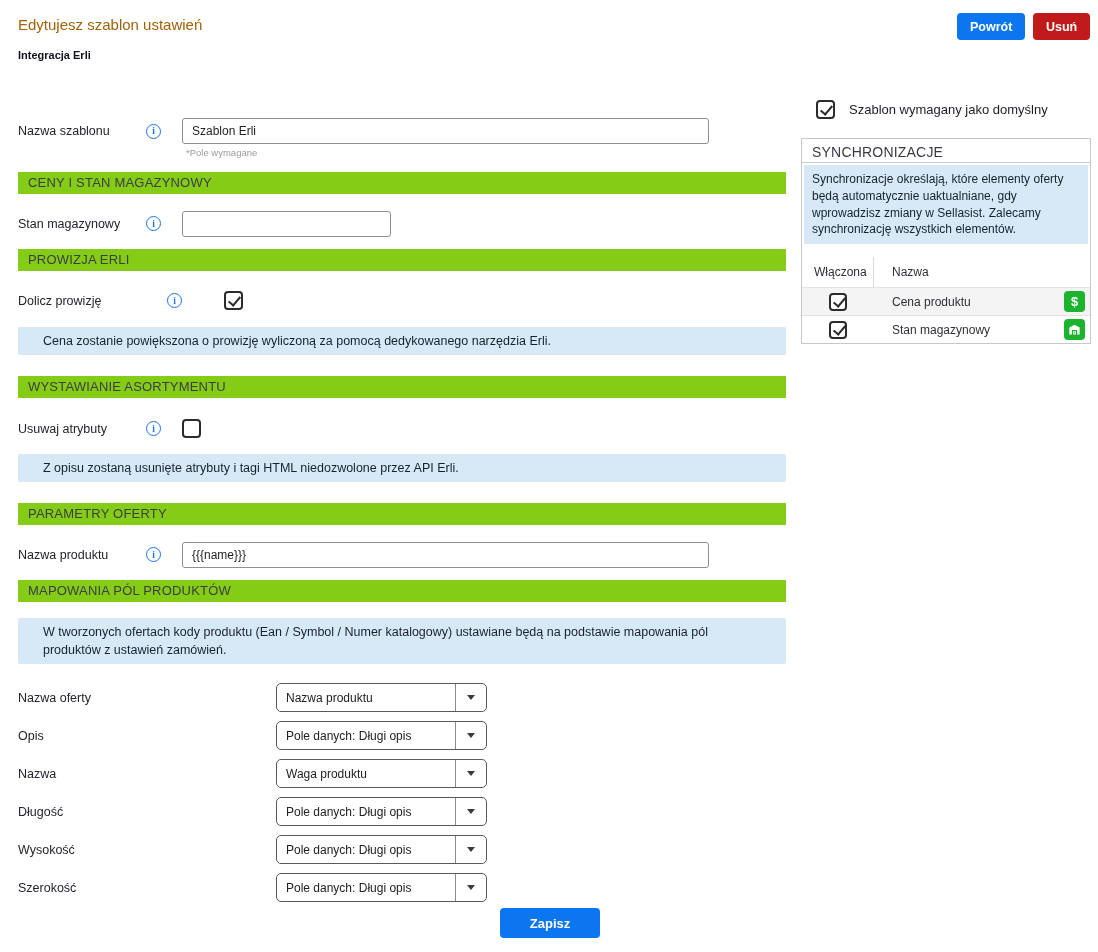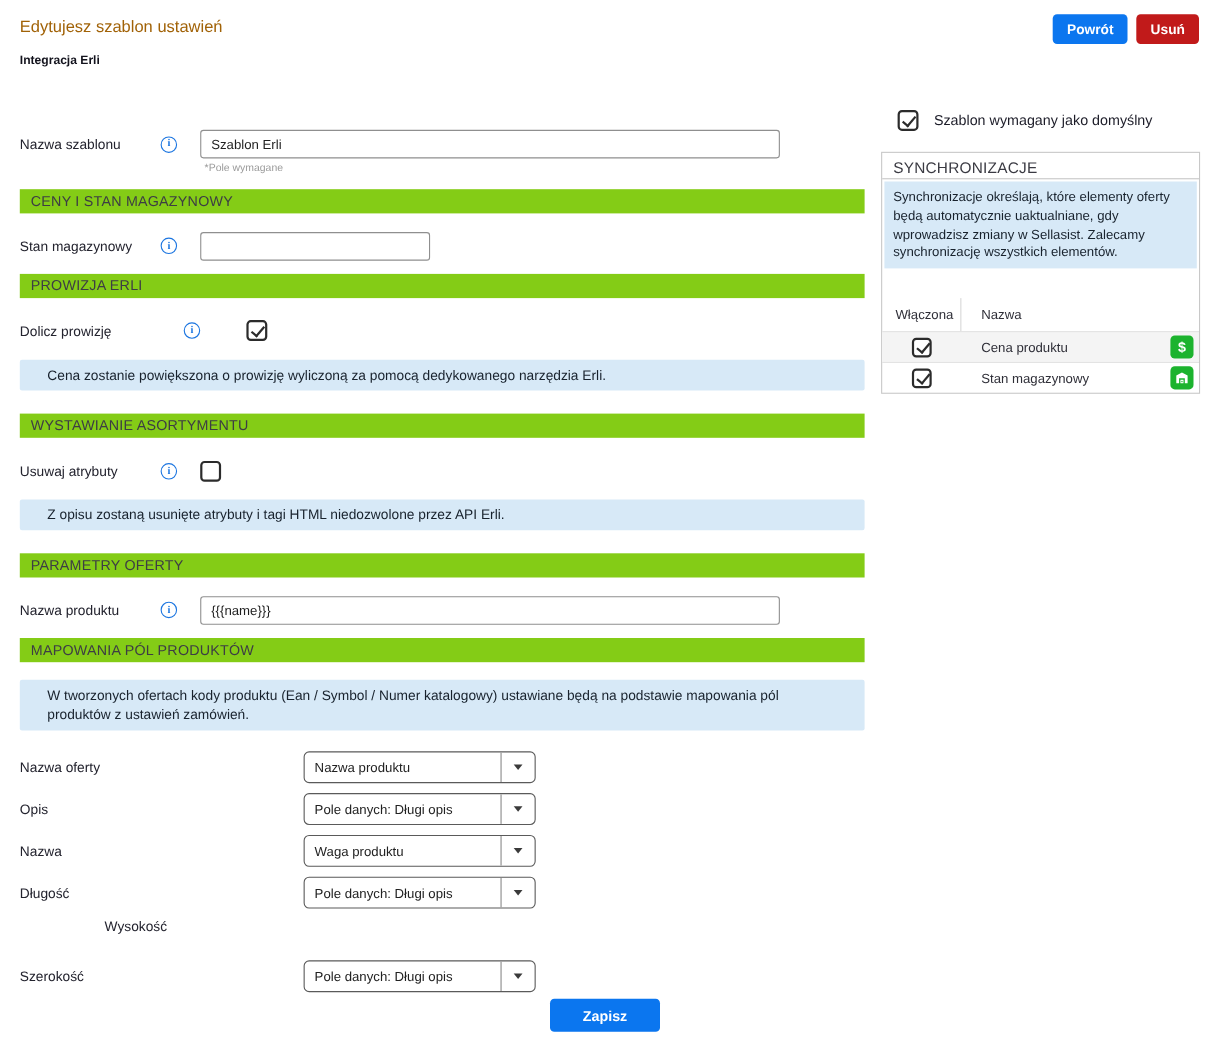--- a/index.html
+++ b/index.html
@@ -69,21 +69,21 @@
 
   #btn-save { left:500px; top:908px; width:100px; height:30px; font-size:13px; border-radius:4px; }
 
   
   .default-row { left:816px; top:100px; display:flex; align-items:center; gap:14px; }
   .default-label { font-size:13px; color:#1c1c28; }
 
   .sync-panel { left:801px; top:138px; width:290px; border:1px solid #c8c8c8; background:#fff; }
   .sync-title { font-size:14px; color:#3a3a42; padding:3px 10px; height:24px; line-height:20px; border-bottom:1px solid #c8c8c8; letter-spacing:.2px; }
   .sync-desc { margin:2px; background:#d7e9f7; color:#18222d; font-size:12px; line-height:1.4; padding:6px 8px; }
-  .sync-table { margin-top:27px; }
+  .sync-table { margin-top:13px; }
   .sync-thead { display:flex; height:30px; align-items:center; font-size:12px; color:#2f2f38; }
   .col1 { flex:0 0 72px; display:flex; align-items:center; justify-content:center; align-self:stretch; }
   .sync-thead .col1 { justify-content:flex-start; padding-left:12px; border-right:1px solid #d8d8d8; }
   .col2 { flex:1; display:flex; align-items:center; padding-left:18px; }
   .sync-row { display:flex; height:28px; align-items:stretch; border-top:1px solid #e3e3e3; font-size:12px; color:#2f2f38; }
   .sync-row.alt { background:#f4f4f4; }
   .sync-row .col2 { justify-content:space-between; padding-right:5px; }
   .gicon {
     width:21px; height:21px; border-radius:4px; background:#1cb32e; color:#fff;
     display:flex; align-items:center; justify-content:center; font-weight:bold; font-size:13px;
@@ -167,21 +167,21 @@
 </div>
 <div class="abs map-row" style="top:797px;">
   <span class="map-label">Długość</span>
   <div class="select">
     <span class="val">Pole danych: Długi opis</span>
     <span class="arrowbox">
         <span class="tri"></span>
       </span>
   </div>
 </div>
-<div class="abs map-row" style="top:835px;flex-direction:column;">
+<div class="abs map-row" style="top:835px;">
   <span class="map-label">Wysokość</span>
   <div class="select">
     <span class="val">Pole danych: Długi opis</span>
     <span class="arrowbox">
         <span class="tri"></span>
       </span>
   </div>
 </div>
 <div class="abs map-row" style="top:873px;">
   <span class="map-label">Szerokość</span>

